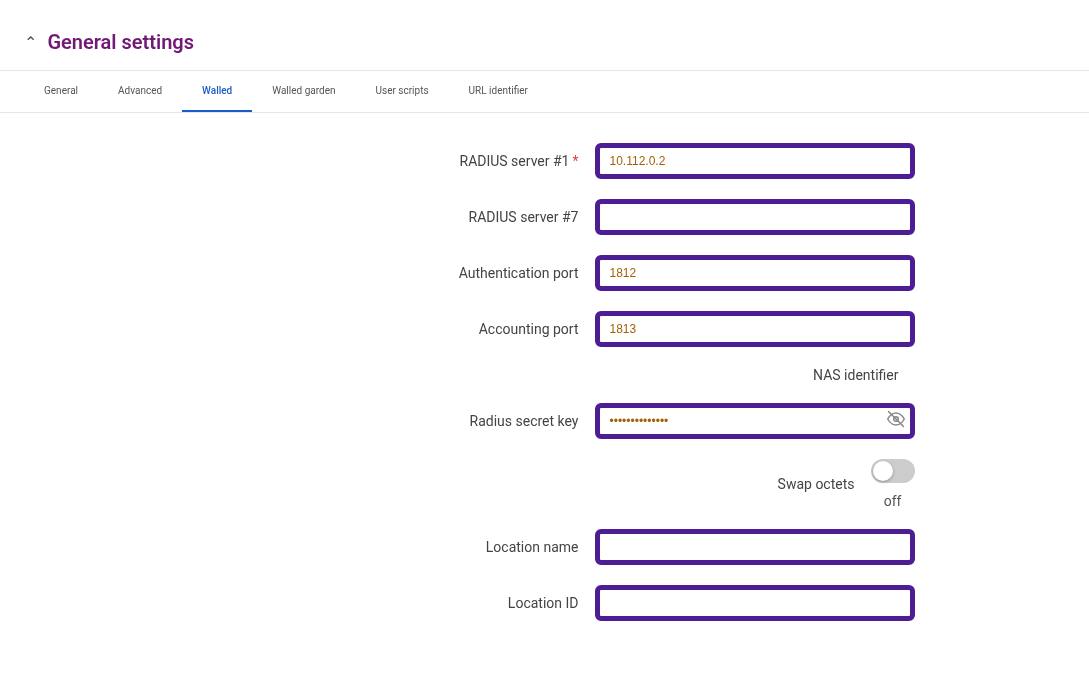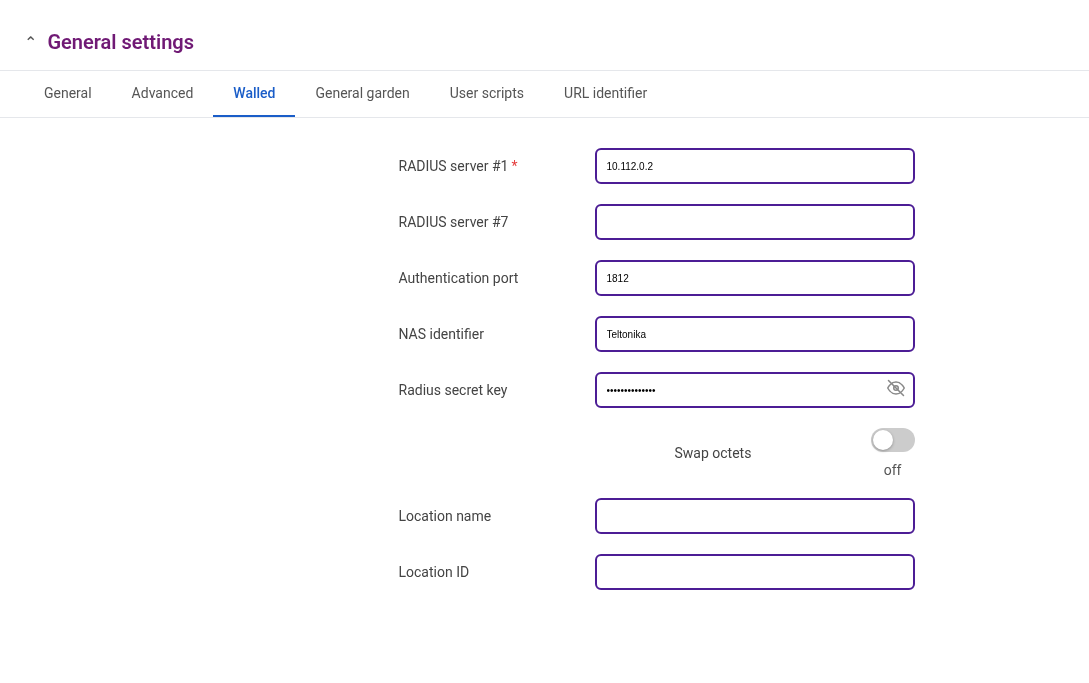--- a/index.html
+++ b/index.html
@@ -45,21 +45,21 @@
     .tabs-container {
       display: flex;
       align-items: center;
       padding: 0 24px;
       border-bottom: 1px solid #e5e7eb;
       gap: 0;
     }
 
     .tab {
       padding: 14px 20px;
-      font-size: 14px;
+      font-size: 10px;
       color: #555;
       cursor: pointer;
       border-bottom: 2px solid transparent;
       white-space: nowrap;
       text-decoration: none;
     }
 
     .tab.active {
       color: #1a5dc8;
       border-bottom: 2px solid #1a5dc8;
@@ -76,39 +76,39 @@
       display: flex;
       align-items: center;
       justify-content: flex-end;
       margin-bottom: 20px;
       padding: 0 80px;
     }
 
     .form-label {
       font-size: 14px;
       color: #444;
-      text-align: left;
+      text-align: right;
       margin-right: 16px;
       min-width: 180px;
       flex-shrink: 0;
     }
 
     .required-star {
       color: #e53e3e;
       margin-left: 3px;
     }
 
     .form-input {
       width: 320px;
       height: 36px;
-      border: 2px solid #4c1d95;
+      border: 5px solid #4c1d95;
       border-radius: 6px;
       padding: 0 10px;
-      font-size: 10px;
-      color: #000000;
+      font-size: 12px;
+      color: #a16207;
       outline: none;
       background: #fff;
     }
 
     .input-wrapper {
       position: relative;
       width: 320px;
     }
 
     .input-wrapper .form-input {
@@ -174,21 +174,21 @@
 
   <div class="header">
     <span class="header-chevron">⌃</span>
     <span class="header-title">General settings</span>
   </div>
 
   <div class="tabs-container">
     <a class="tab">General</a>
     <a class="tab">Advanced</a>
     <a class="tab active">Walled</a>
-    <a class="tab">General garden</a>
+    <a class="tab">Walled garden</a>
     <a class="tab">User scripts</a>
     <a class="tab">URL identifier</a>
   </div>
 
   <div class="form-area">
 
     <div class="form-row">
       <label class="form-label">
         <span>RADIUS server #1</span><span class="required-star">*</span>
       </label>
@@ -198,24 +198,27 @@
     <div class="form-row">
       <label class="form-label">RADIUS server #7</label>
       <input class="form-input" type="text" style="">
     </div>
 
     <div class="form-row">
       <label class="form-label">Authentication port</label>
       <input class="form-input" type="text" value="1812" style="">
     </div>
 
+    <div class="form-row">
+      <label class="form-label">Accounting port</label>
+      <input class="form-input" type="text" value="1813" style="">
+    </div>
 
     <div class="form-row">
       <label class="form-label">NAS identifier</label>
-      <input class="form-input" type="text" value="Teltonika" style="">
     </div>
 
     <div class="form-row">
       <label class="form-label">Radius secret key</label>
       <div class="input-wrapper">
         <input class="form-input" type="password" value="secretpassword" style="">
         <span class="eye-icon">
           <svg width="18" height="18" viewBox="0 0 24 24" fill="none" stroke="#888" stroke-width="2" stroke-linecap="round" stroke-linejoin="round">
             <path d="M1 12s4-8 11-8 11 8 11 8-4 8-11 8-11-8-11-8z"></path>
             <circle cx="12" cy="12" r="3"></circle>

